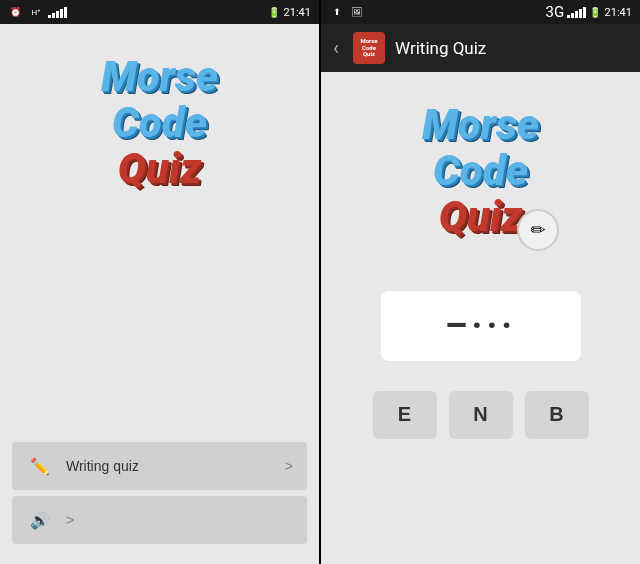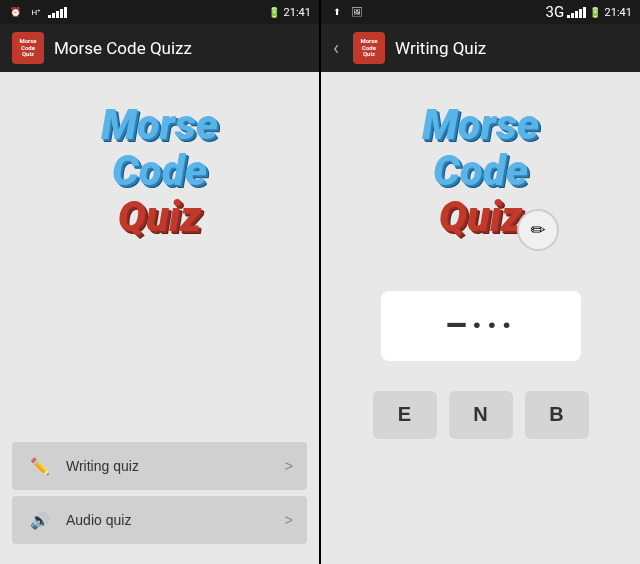--- a/index.html
+++ b/index.html
@@ -281,43 +281,36 @@
         <span style="height:11px;"></span>
       </div>
     </div>
     <div class="status-bar-right">
 
       <span style="font-size:10px;">🔋</span>
       <span>21:41</span>
     </div>
   </div>
 
-  <div class="action-bar">
-    <div class="app-icon">
-      <span class="app-icon-text" style="font-size:6px; line-height:1.1;">Morse<br>Code<br>Quiz</span>
-    </div>
-    <span class="action-bar-title">Morse Code Quizz</span>
-  </div>
 
   <div class="content">
     <div class="logo-area">
       <span class="logo-morse">Morse</span>
       <span class="logo-code">Code</span>
       <span class="logo-quiz">Quiz</span>
     </div>
 
     <div class="quiz-buttons">
       <button class="quiz-btn">
         <span class="quiz-btn-icon">✏️</span>
         <span class="quiz-btn-label">Writing quiz</span>
         <span class="quiz-btn-arrow">&gt;</span>
       </button>
       <button class="quiz-btn">
         <span class="quiz-btn-icon">🔊</span>
-        <span class="quiz-btn-label">Audio quiz</span>
         <span class="quiz-btn-arrow">&gt;</span>
       </button>
     </div>
   </div>
 </div>
 
 <div style="width:2px; background:#000; flex-shrink:0;"></div>
 
 <div class="screen">
 

